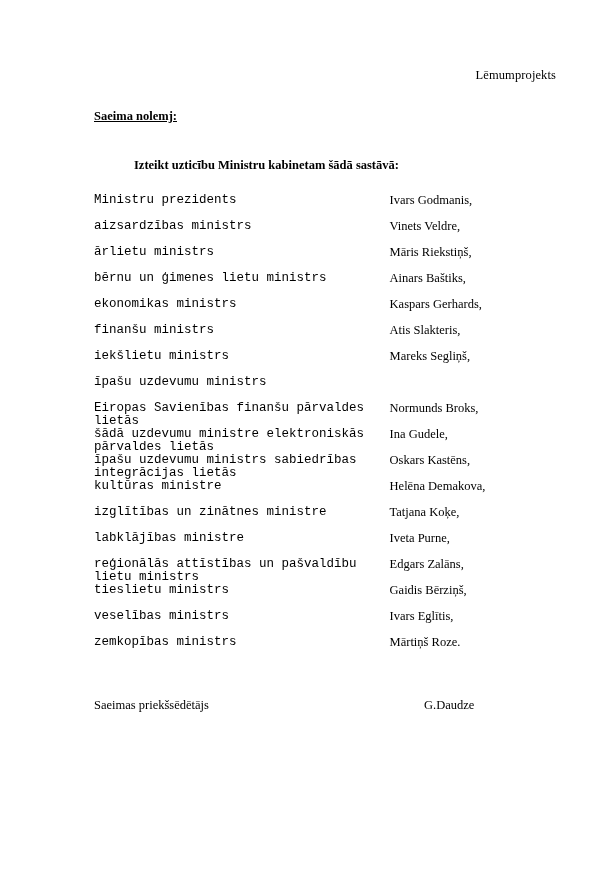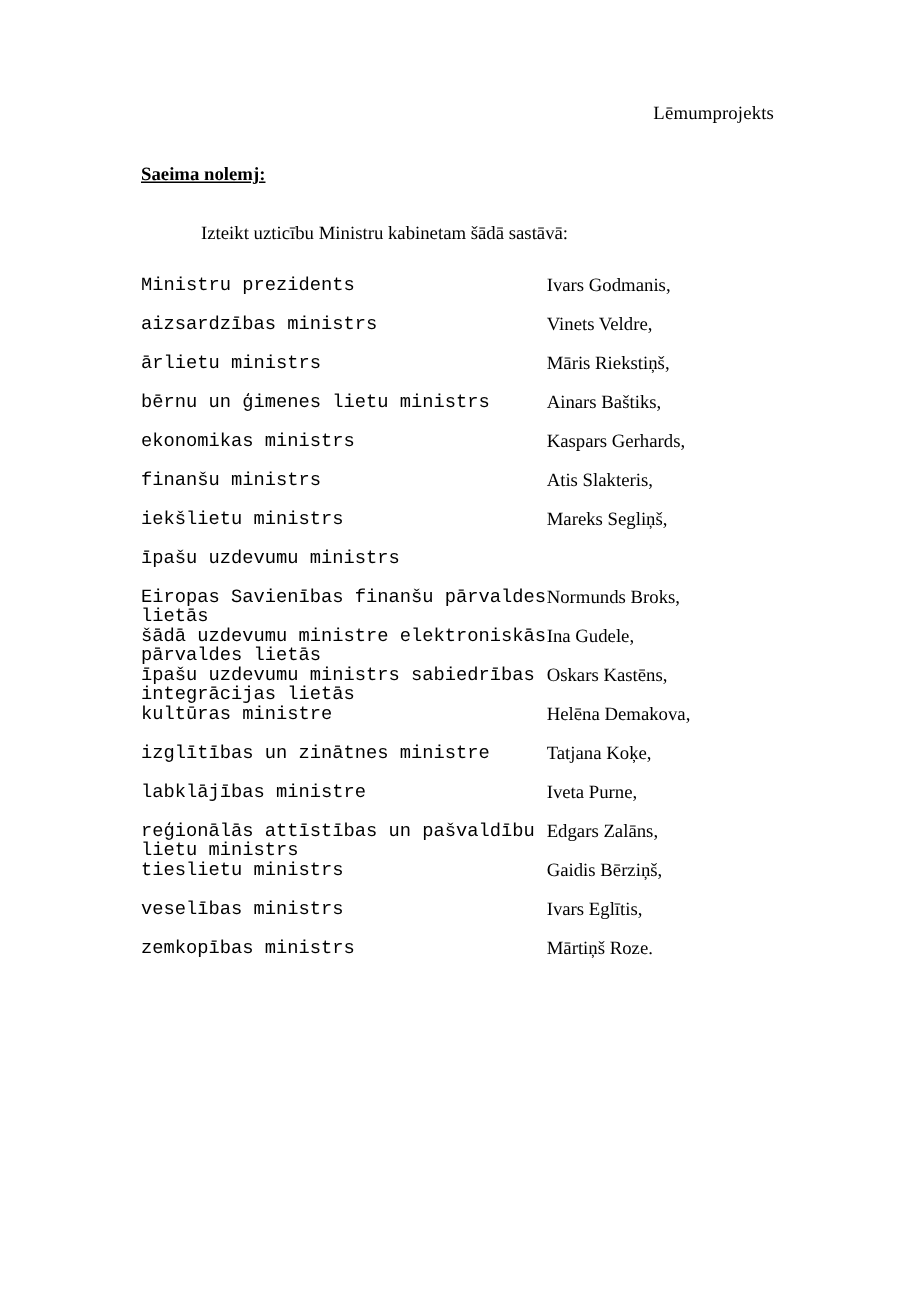--- a/index.html
+++ b/index.html
@@ -12,39 +12,40 @@
     background: #ffffff;
     font-family: "Liberation Serif", serif;
     color: #000000;
     overflow: hidden;
   }
   .page {
     position: relative;
     width: 616px;
     height: 730px;
     box-sizing: border-box;
-    padding: 60px 92px 40px 90px;
+    padding: 60px 52px 40px 90px;
   }
   .doc-label {
     text-align: right;
     font-size: 12.5px;
     margin: 8px 8px 0 0;
     letter-spacing: 0.1px;
   }
   .heading {
     font-weight: bold;
     font-size: 12.5px;
     margin-top: 26px;
     margin-left: 4px;
     text-decoration: underline;
   }
   .intro {
     font-size: 12.5px;
-    margin-top: 24px;
+    margin-top: 34px;
     margin-left: 44px;
+    font-weight: bold;
   }
   .roster {
     margin-top: 21px;
     width: 100%;
     border-collapse: collapse;
   }
   .roster td {
     font-size: 12.5px;
     padding: 0;
     vertical-align: top;
@@ -153,14 +154,18 @@
         <td class="post">veselības ministrs</td>
         <td class="person">Ivars Eglītis,</td>
       </tr>
       <tr>
         <td class="post">zemkopības ministrs</td>
         <td class="person">Mārtiņš Roze.</td>
       </tr>
     </tbody>
   </table>
 
+  <div class="signature">
+    <div class="role">Saeimas priekšsēdētājs</div>
+    <div class="name">G.Daudze</div>
+  </div>
 
 </div>
 
 </body></html>

